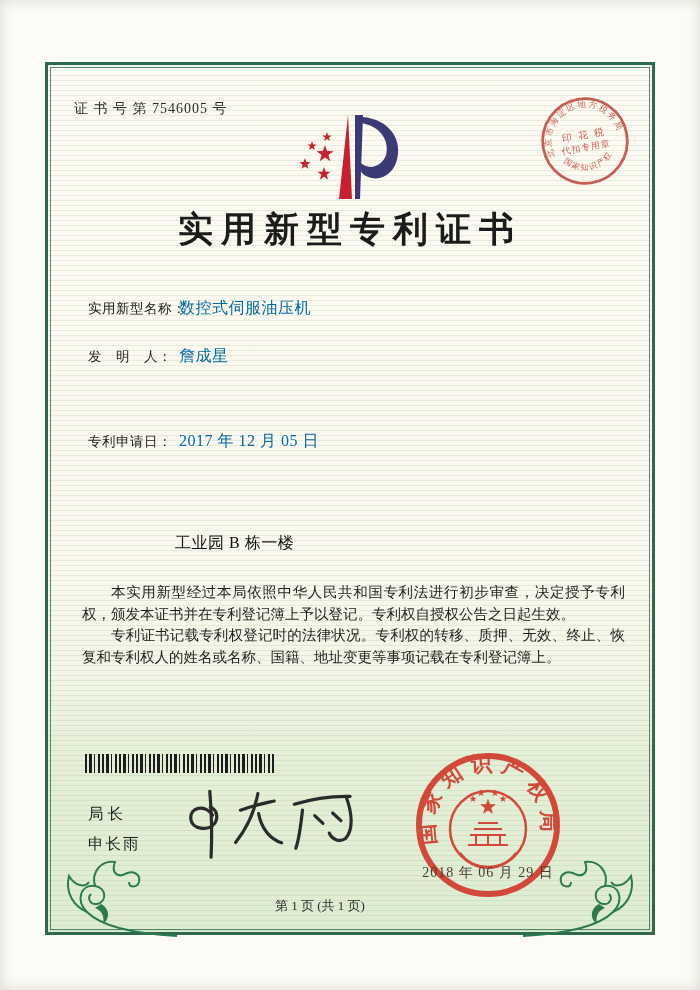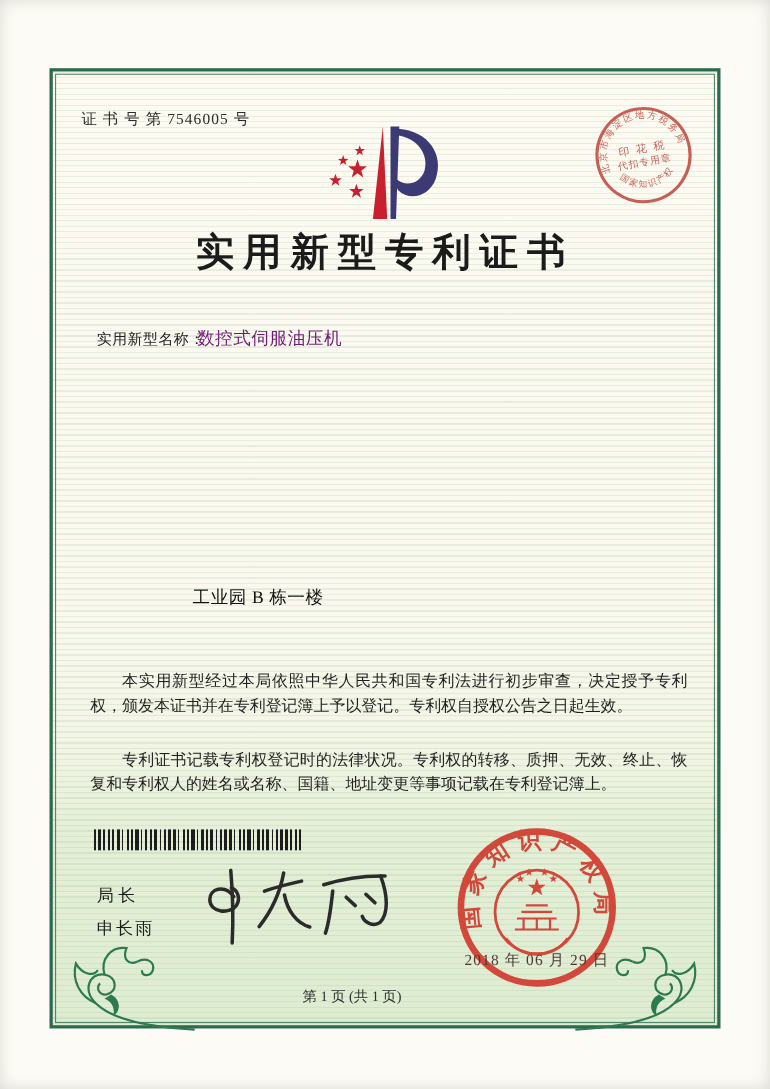--- a/index.html
+++ b/index.html
@@ -21,28 +21,28 @@
   .frame::before {
     content:""; position:absolute; inset:2px;
     border:1px solid rgba(46,107,78,.8); pointer-events:none;
   }
   .abs { position:absolute; }
   .cert-no { left:74px; top:100px; font-size:14px; letter-spacing:1px; color:#2c2c2c; }
   .title { left:45px; top:206px; width:610px; text-align:center; font-size:35px;
            font-weight:600; letter-spacing:8px; color:#1b1b1b; }
   .field-row { left:88px; font-size:16px; color:#1e1e1e; white-space:nowrap; }
   .field-label { display:inline-block; width:87px; font-size:13.5px; color:#222; letter-spacing:.5px; }
-  .field-value { font-size:16px; color:#701a75; letter-spacing:.5px; }
+  .field-value { font-size:16px; color:#0369a1; letter-spacing:.5px; }
   .addr2 { left:175px; font-size:16px; color:#111; letter-spacing:.5px; }
   .grant-right { left:430px; font-size:14.5px; white-space:nowrap; }
   .grant-right .field-label { width:auto; margin-right:4px; }
   .grant-right .field-value { font-size:14.5px; }
   .body-text { left:82px; top:582px; width:543px; font-size:14.5px; line-height:21.5px;
                color:#1f1f1f; text-align:justify; }
-  .body-text p { text-indent:2em;margin-top:28px; }
+  .body-text p { text-indent:2em; }
   .barcode { left:85px; top:754px; width:190px; height:19px;
     background: repeating-linear-gradient(90deg,
       #1c1c1c 0 2px, transparent 2px 4px,
       #1c1c1c 4px 7px, transparent 7px 9px,
       #1c1c1c 9px 10px, transparent 10px 13px,
       #1c1c1c 13px 15px, transparent 15px 17px);
   }
   .sig-title { left:88px; top:804px; font-size:15.5px; letter-spacing:4px; color:#1d1d1d;
                font-family:"Liberation Sans","DejaVu Sans",sans-serif; }
   .sig-name  { left:88px; top:834px; font-size:15.5px; letter-spacing:2px; color:#1d1d1d;
@@ -77,20 +77,28 @@
       <use href="#star" transform="translate(13,53) scale(0.6)"></use>
       <use href="#star" transform="translate(32,63) scale(0.7)"></use>
     </g>
   </svg>
 
   <div class="abs title">实用新型专利证书</div>
 
   <div class="abs field-row" style="top:298px">
     <span class="field-label">实用新型名称：</span>
     <span class="field-value">数控式伺服油压机</span>
+  </div>
+  <div class="abs field-row" style="top:346px">
+    <span class="field-label">发　明　人：</span>
+    <span class="field-value">詹成星</span>
+  </div>
+  <div class="abs field-row" style="top:431px">
+    <span class="field-label">专利申请日：</span>
+    <span class="field-value">2017 年 12 月 05 日</span>
   </div>
   <div class="abs addr2" style="top:533px">工业园 B 栋一楼</div>
 
   <div class="abs body-text">
     <p>本实用新型经过本局依照中华人民共和国专利法进行初步审查，决定授予专利权，颁发本证书并在专利登记簿上予以登记。专利权自授权公告之日起生效。</p>
     <p>专利证书记载专利权登记时的法律状况。专利权的转移、质押、无效、终止、恢复和专利权人的姓名或名称、国籍、地址变更等事项记载在专利登记簿上。</p>
   </div>
 
   <div class="abs barcode"></div>
 

